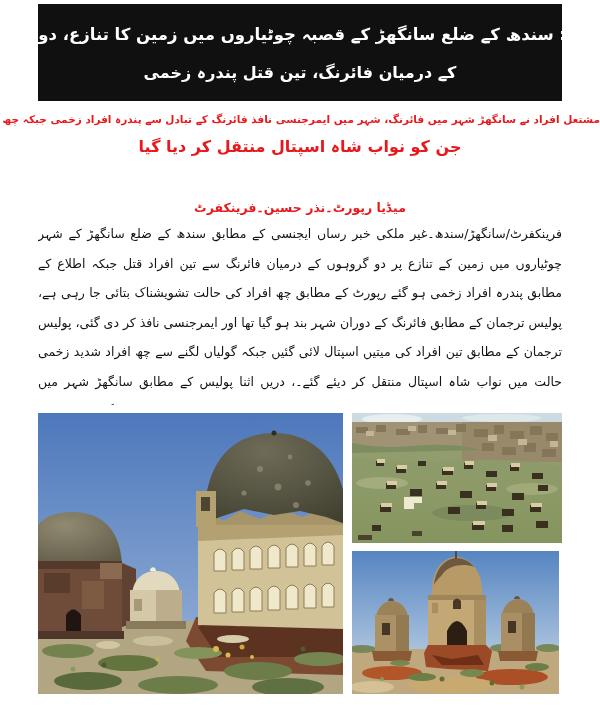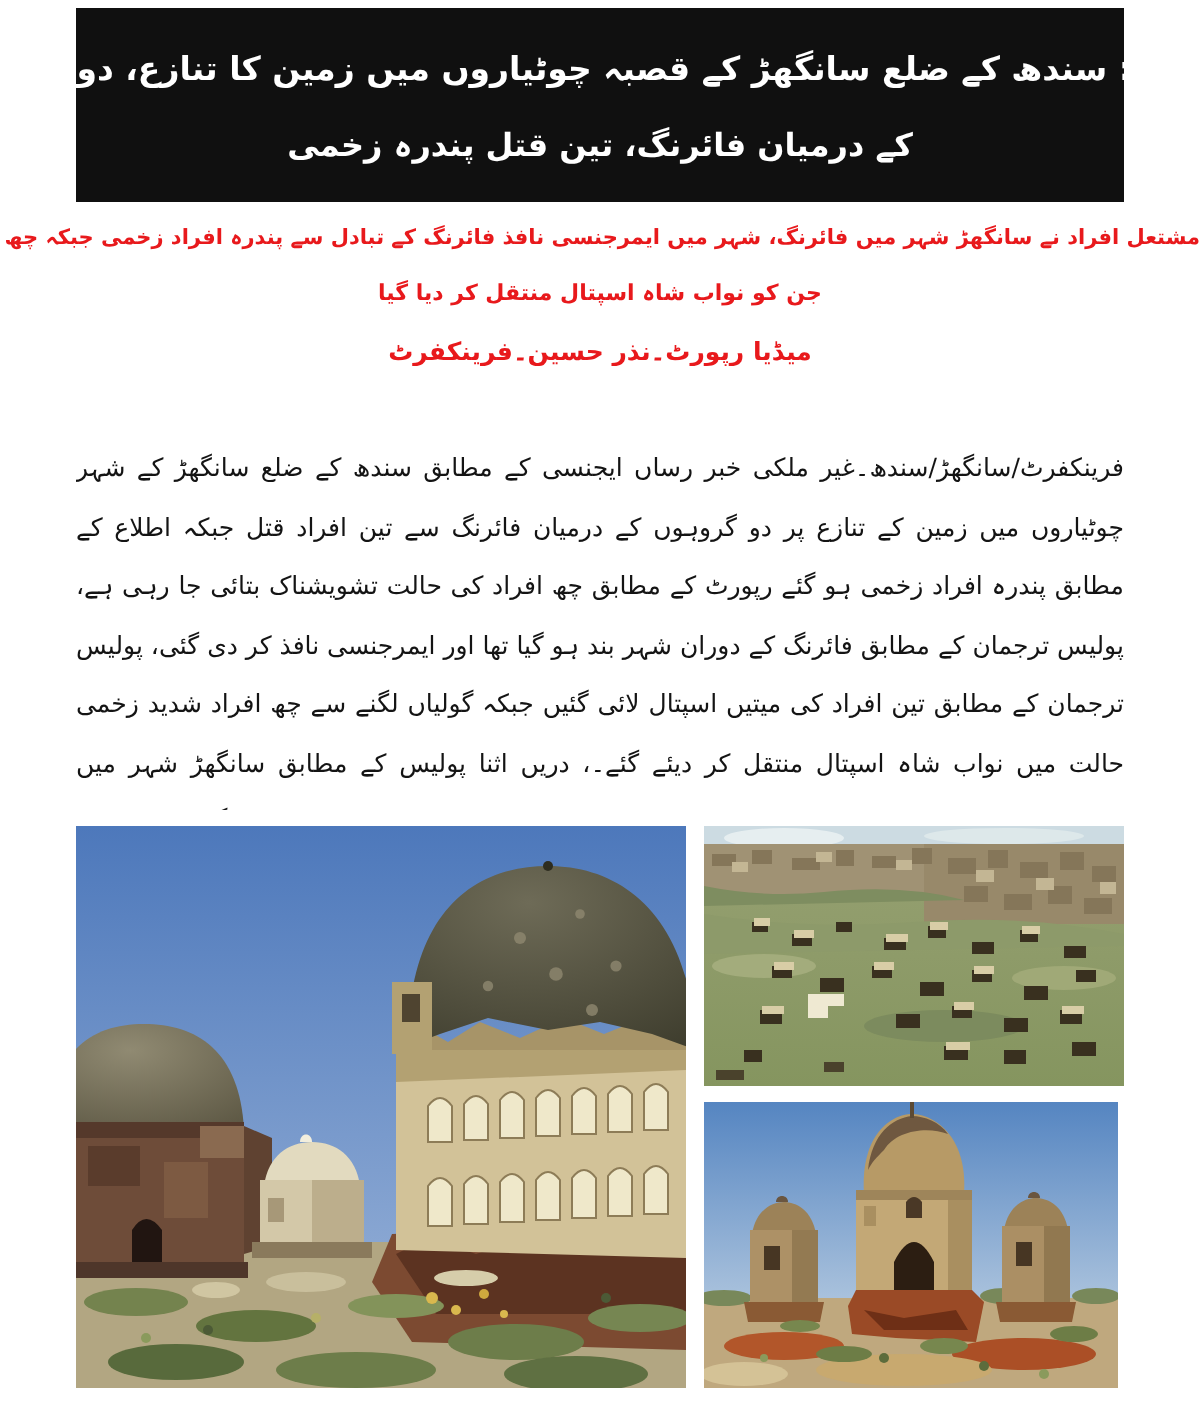--- a/index.html
+++ b/index.html
@@ -14,22 +14,22 @@
     display:flex;flex-direction:column;justify-content:center;align-items:center;
     text-align:center;
   }
   .banner .h-line1{font-size:16.5px;font-weight:bold;line-height:40px;white-space:nowrap;}
   .banner .h-line2{font-size:16px;font-weight:bold;line-height:36px;white-space:nowrap;}
   .subhead{
     position:absolute;left:0;top:106px;width:600px;height:86px;
     color:#e8191c;direction:rtl;text-align:center;font-weight:bold;
   }
   .subhead .s-line1{font-size:10.5px;line-height:27px;white-space:nowrap;}
-  .subhead .s-line2{font-size:11px;line-height:28px;}
-  .subhead .s-line3{font-size:12.5px;line-height:29px;}
+  .subhead .s-line2{font-size:16px;line-height:28px;}
+  .subhead .s-line3{font-size:12.5px;line-height:29px;margin-top:32px;}
   .article-body{
     position:absolute;left:38px;top:219px;width:524px;height:186px;
     color:#141414;direction:rtl;text-align:justify;
     font-size:12.5px;line-height:29.5px;overflow:hidden;
   }
   .photo{position:absolute;display:block;}
   .photo-main{left:38px;top:413px;width:305px;height:281px;}
   .photo-flood{left:352px;top:413px;width:210px;height:130px;}
   .photo-tomb2{left:352px;top:551px;width:207px;height:143px;}
 </style>

